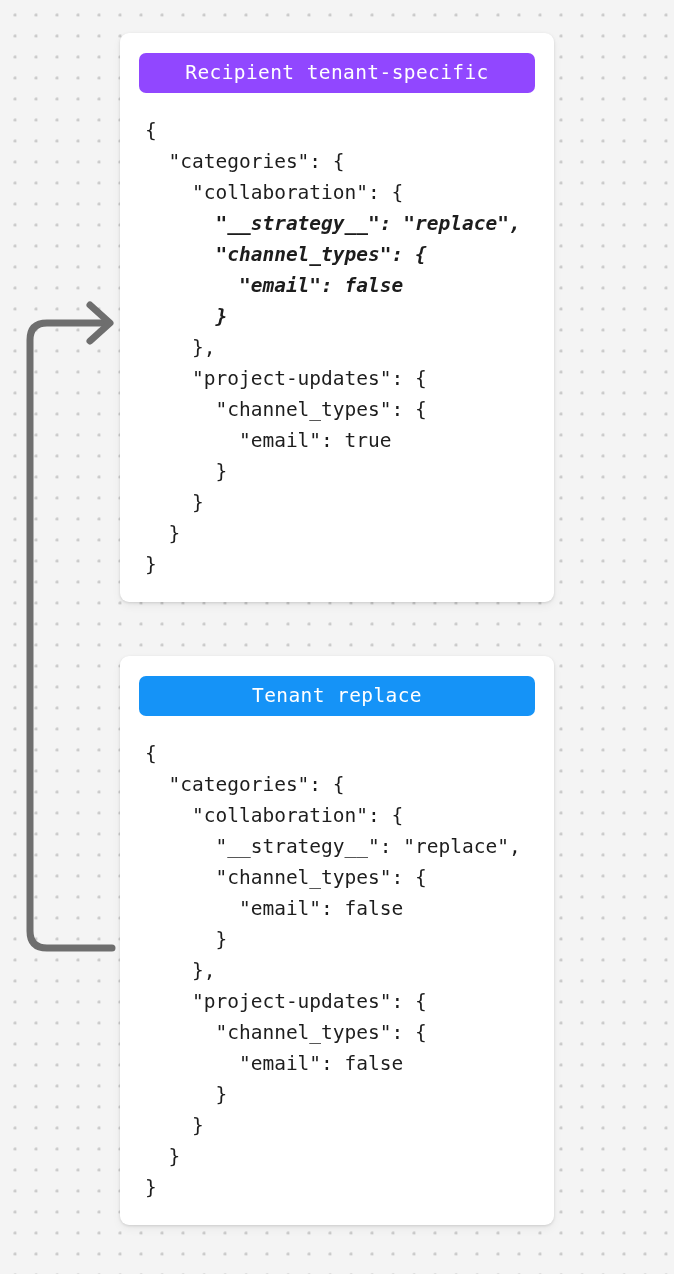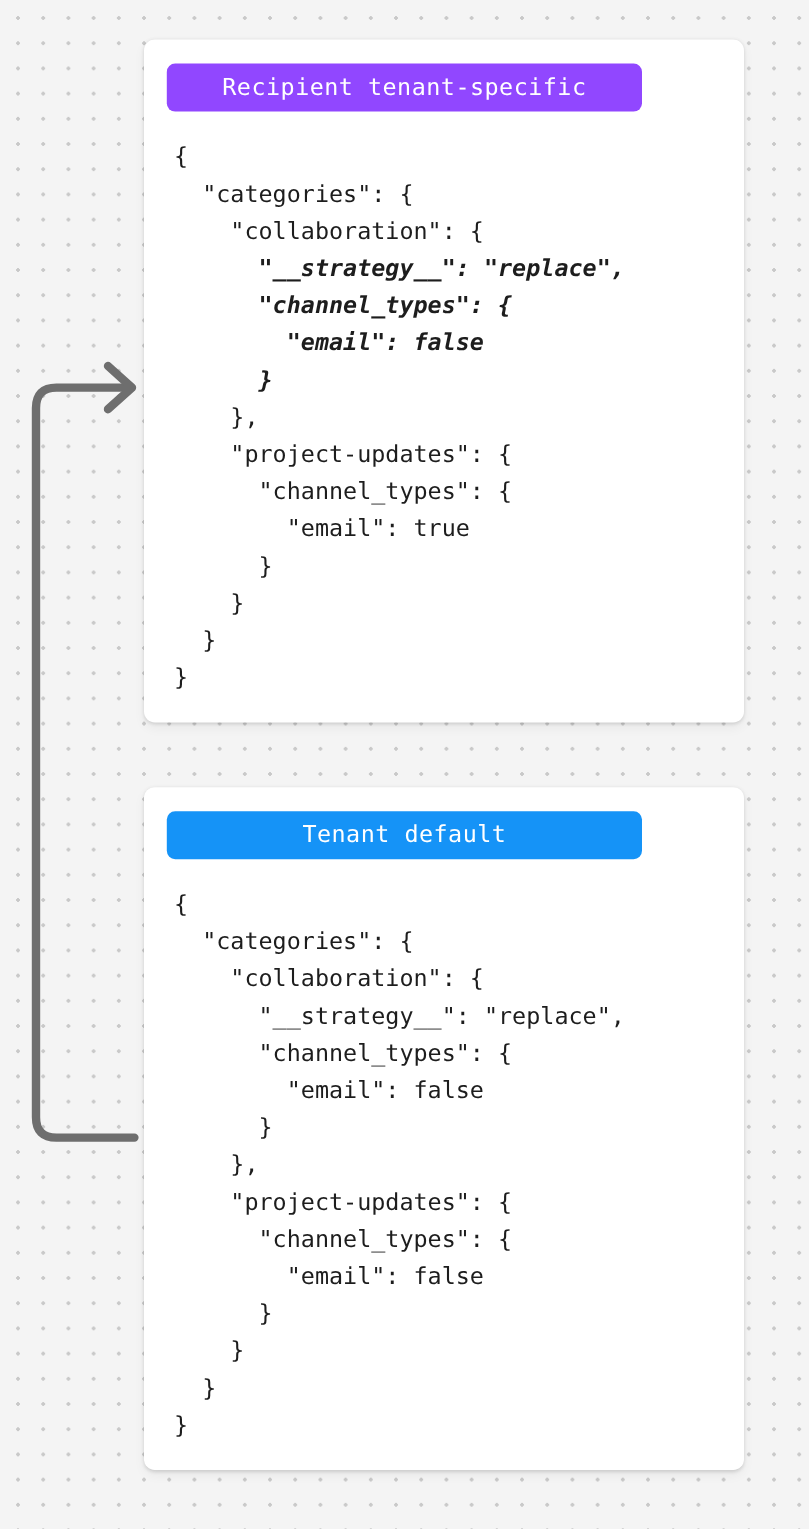--- a/index.html
+++ b/index.html
@@ -33,21 +33,21 @@
     top: 0;
     width: 674px;
     height: 1274px;
     pointer-events: none;
   }
 
   
   .card {
     position: absolute;
     left: 120px;
-    width: 500px;
+    width: 434px;
     box-sizing: border-box;
     background: #ffffff;
     border-radius: 9px;
     box-shadow: 0 1px 3px rgba(0,0,0,0.13), 0 4px 10px rgba(0,0,0,0.05);
     padding: 20px 19px 22px 19px;
   }
   #card-recipient { top: 33px; }
   #card-tenant    { top: 656px; }
 
   .badge {
@@ -93,17 +93,17 @@
     <path d="M 112 948 L 47 948 Q 30 948 30 931 L 30 340 Q 30 323 47 323 L 104 323" fill="none" stroke="#6e6e6e" stroke-width="7" stroke-linecap="round" stroke-linejoin="round"></path>
     <path d="M 90 305 L 110 323 L 90 341" fill="none" stroke="#6e6e6e" stroke-width="7" stroke-linecap="round" stroke-linejoin="round"></path>
   </svg>
 
   <div class="card" id="card-recipient">
     <div class="badge badge-purple">Recipient tenant-specific</div>
     <pre class="code"><span class="ln">{</span><span class="ln">  "categories": {</span><span class="ln">    "collaboration": {</span><span class="ln hl">      "__strategy__": "replace",</span><span class="ln hl">      "channel_types": {</span><span class="ln hl">        "email": false</span><span class="ln hl">      }</span><span class="ln">    },</span><span class="ln">    "project-updates": {</span><span class="ln">      "channel_types": {</span><span class="ln">        "email": true</span><span class="ln">      }</span><span class="ln">    }</span><span class="ln">  }</span><span class="ln">}</span></pre>
   </div>
 
   <div class="card" id="card-tenant">
-    <div class="badge badge-blue">Tenant default</div>
+    <div class="badge badge-blue">Tenant replace</div>
     <pre class="code"><span class="ln">{</span><span class="ln">  "categories": {</span><span class="ln">    "collaboration": {</span><span class="ln">      "__strategy__": "replace",</span><span class="ln">      "channel_types": {</span><span class="ln">        "email": false</span><span class="ln">      }</span><span class="ln">    },</span><span class="ln">    "project-updates": {</span><span class="ln">      "channel_types": {</span><span class="ln">        "email": false</span><span class="ln">      }</span><span class="ln">    }</span><span class="ln">  }</span><span class="ln">}</span></pre>
   </div>
 
 </div>
 
 </body></html>

